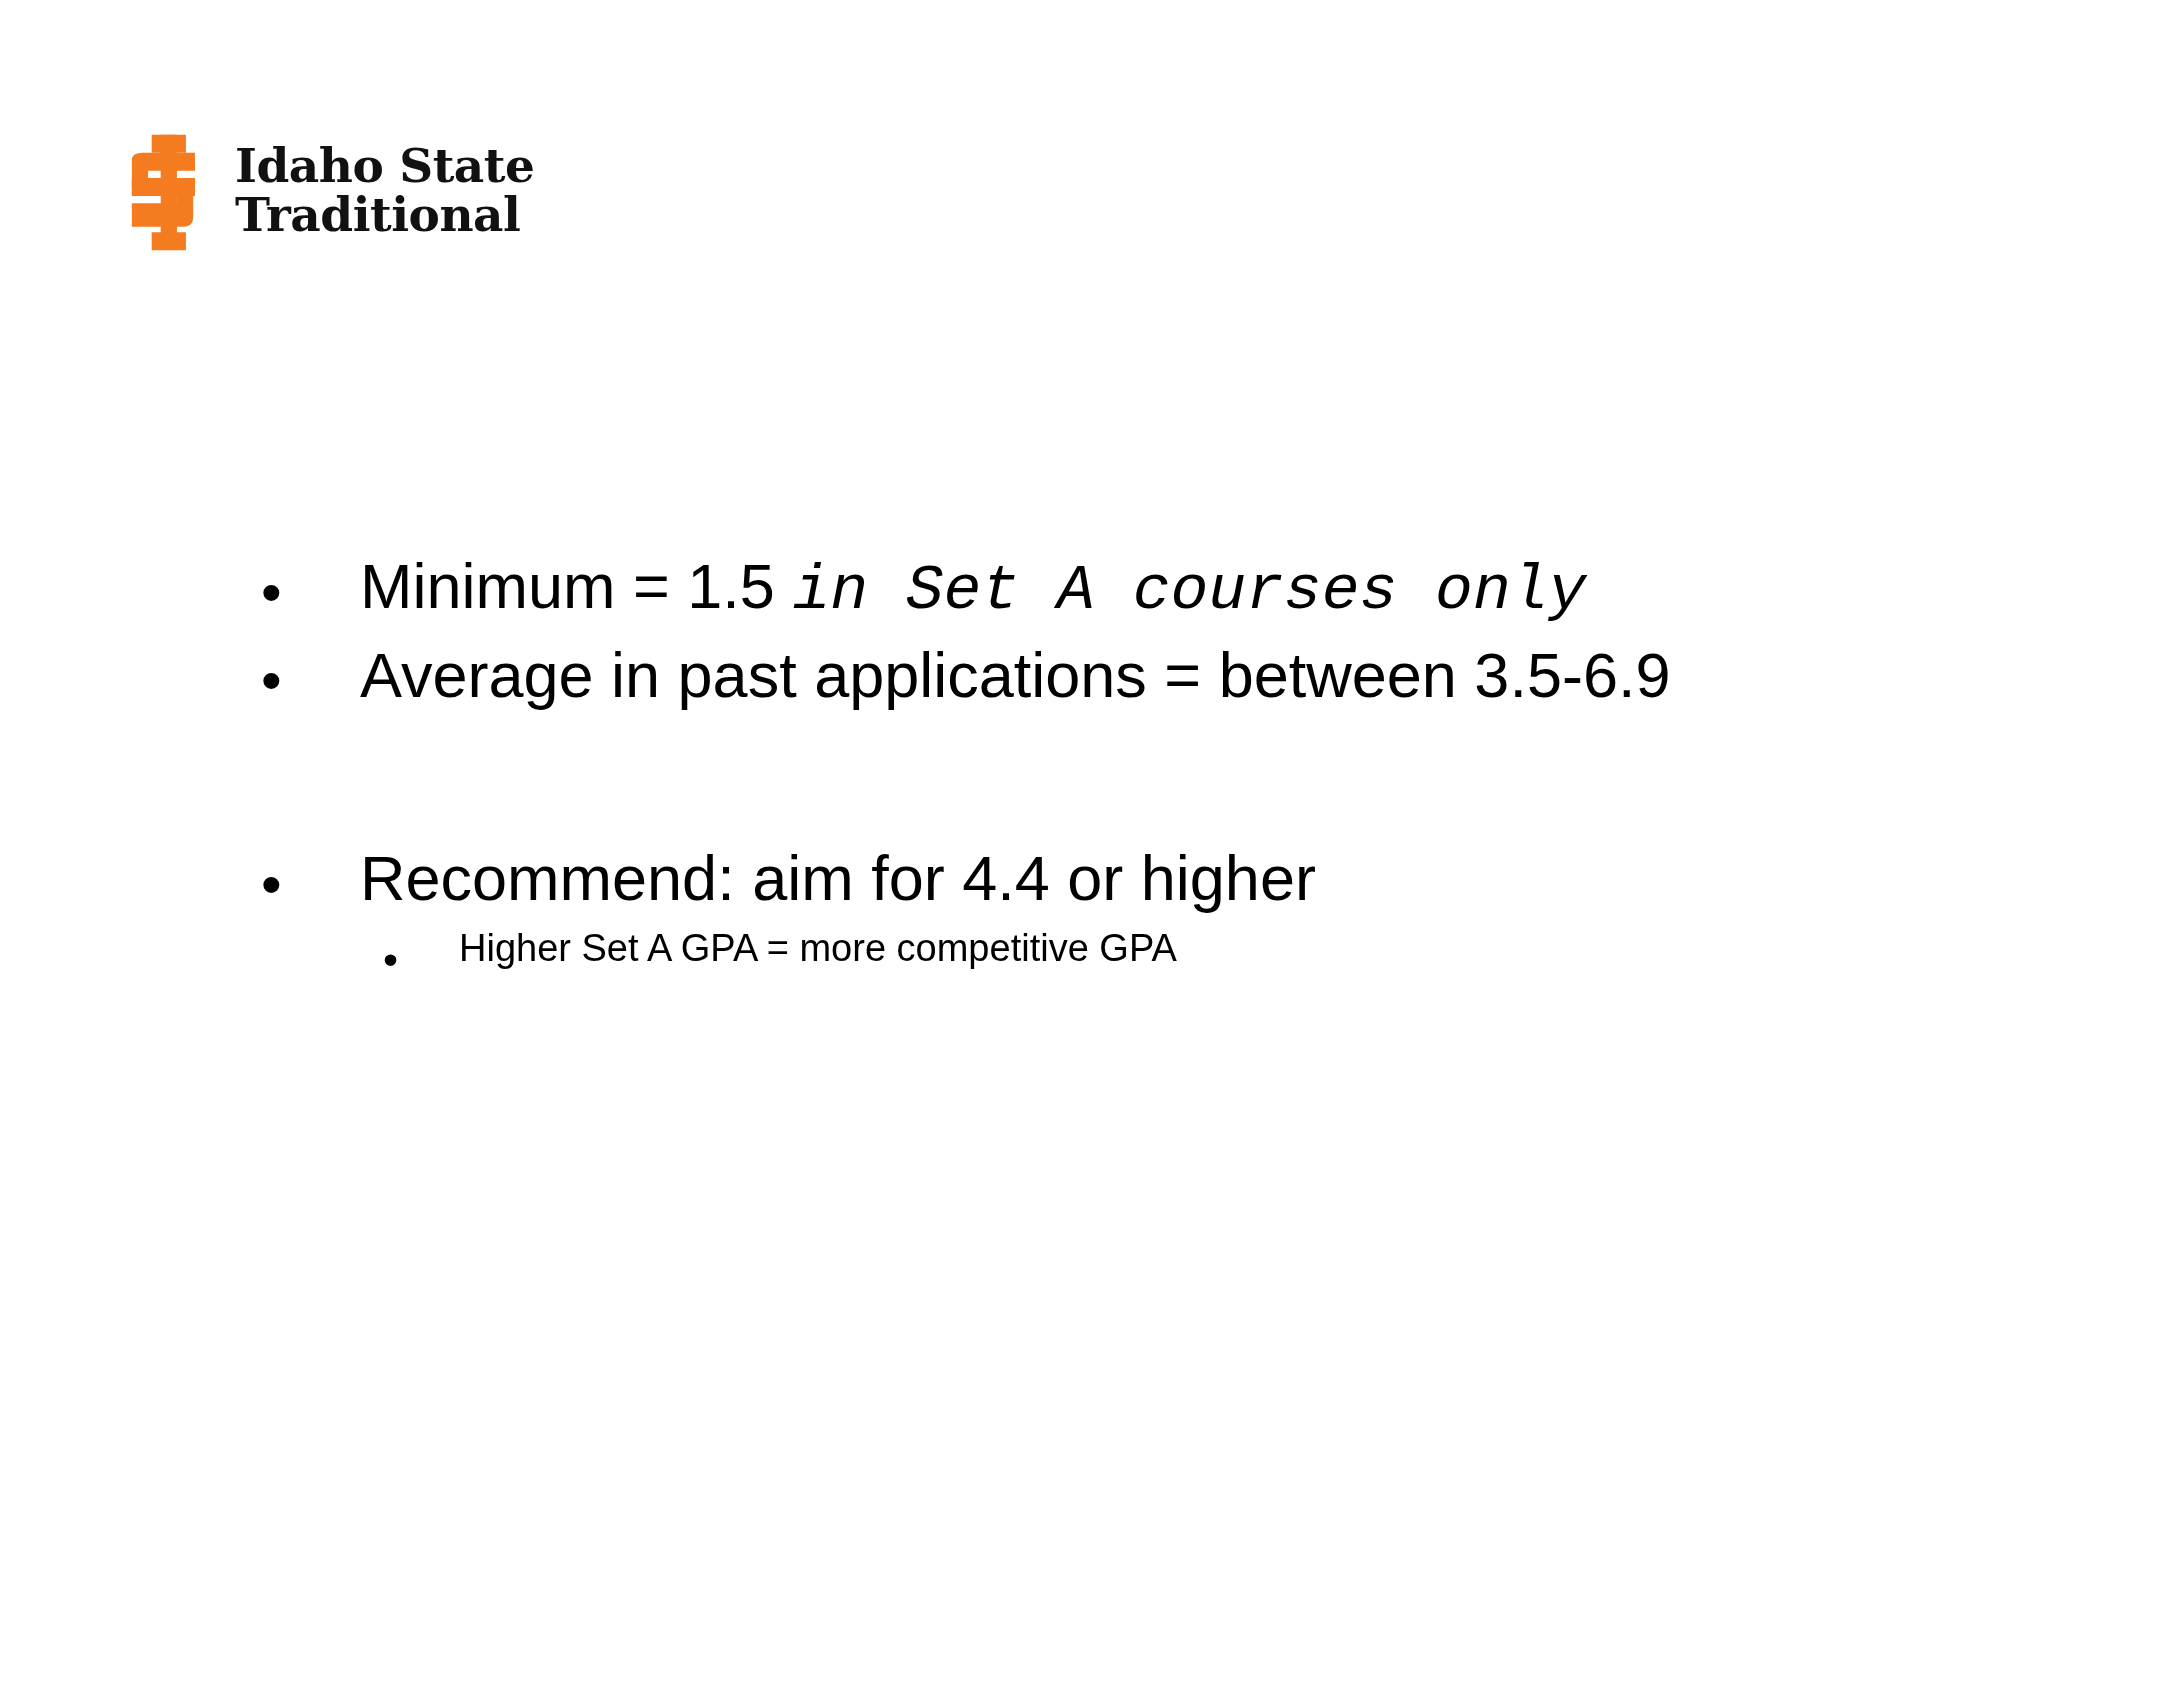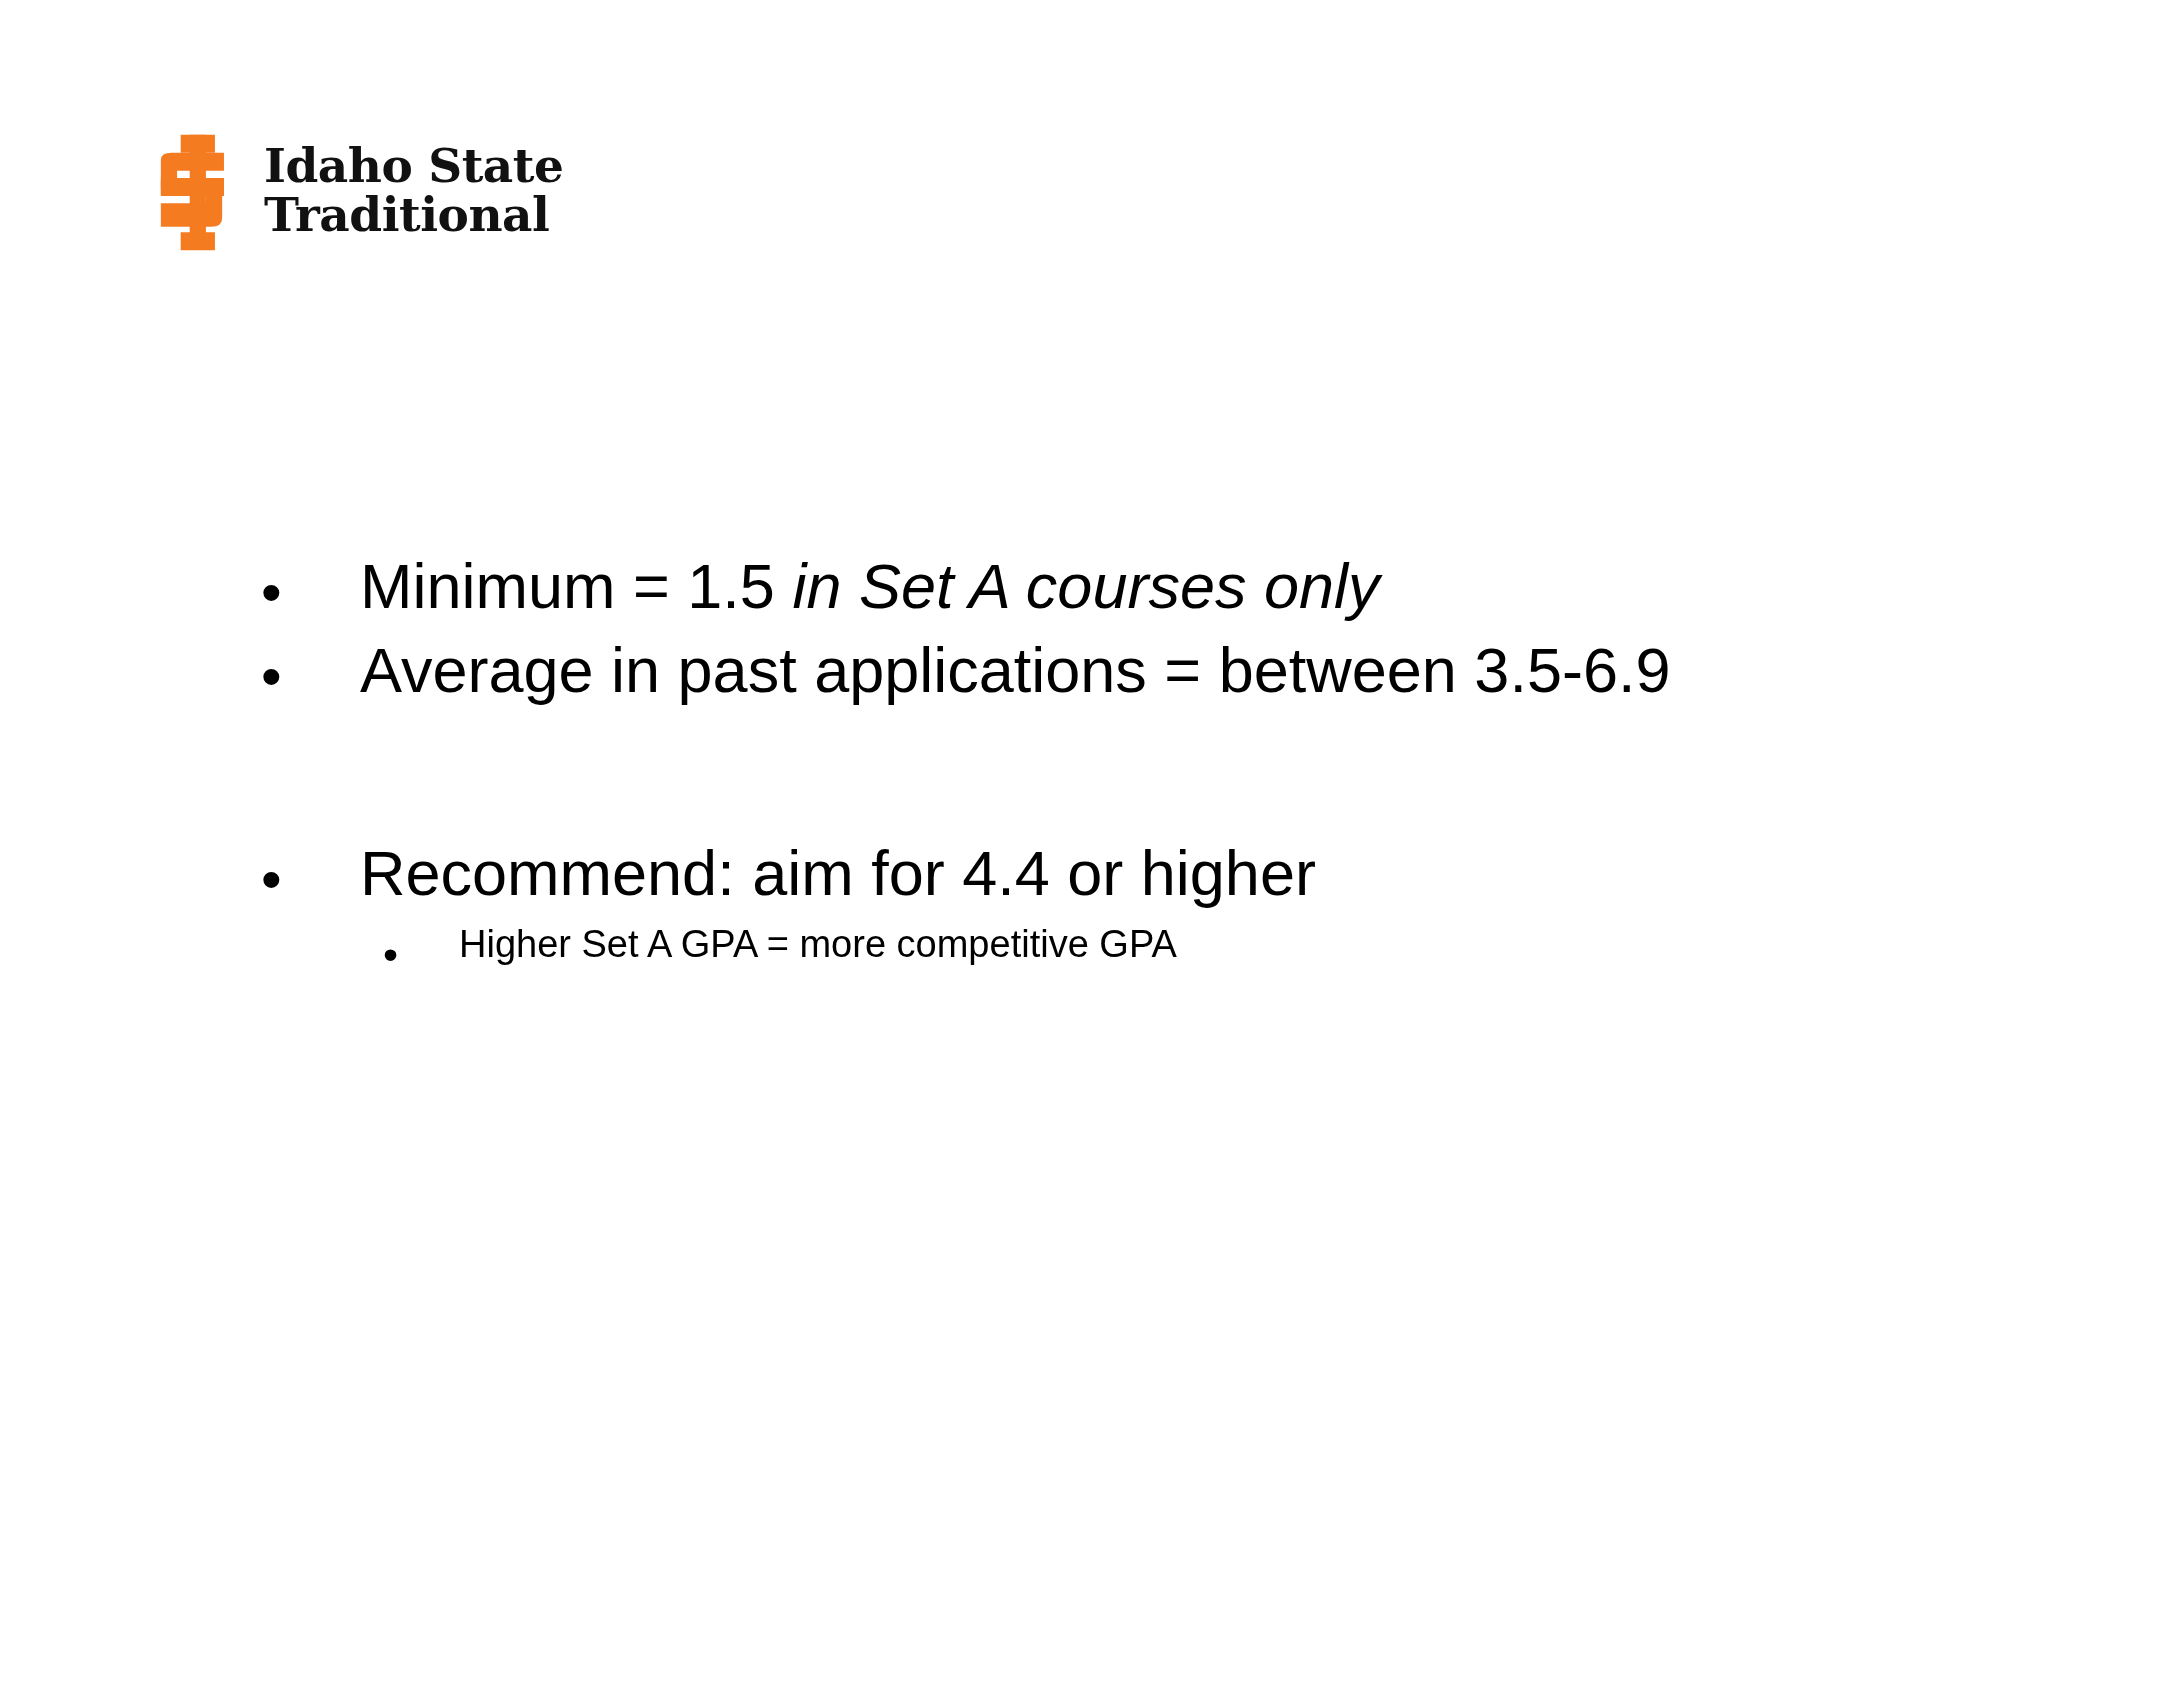--- a/index.html
+++ b/index.html
@@ -15,21 +15,21 @@
     height: 1683px;
     background: #ffffff;
     overflow: hidden;
     font-family: "Liberation Sans", sans-serif;
     color: #000000;
   }
 
   
   .logo-lockup {
     position: absolute;
-    left: 150px;
+    left: 121px;
     top: 133px;
     display: flex;
     align-items: center;
     gap: 31px;
   }
 
   .logo-mark {
     width: 83px;
     height: 119px;
     display: block;
@@ -113,20 +113,21 @@
   }
 
   .level-2 .bullet-text {
     font-size: 38px;
     line-height: 1.15;
     flex: 1 1 auto;
   }
 
   .bullet-text em {
     font-style: italic;
+    font-family: Liberation Mono, monospace;
   }
 
   .spacer-gap {
     height: 119px;
   }
 
   
   .roar-banner {
     position: absolute;
     left: 1550px;

